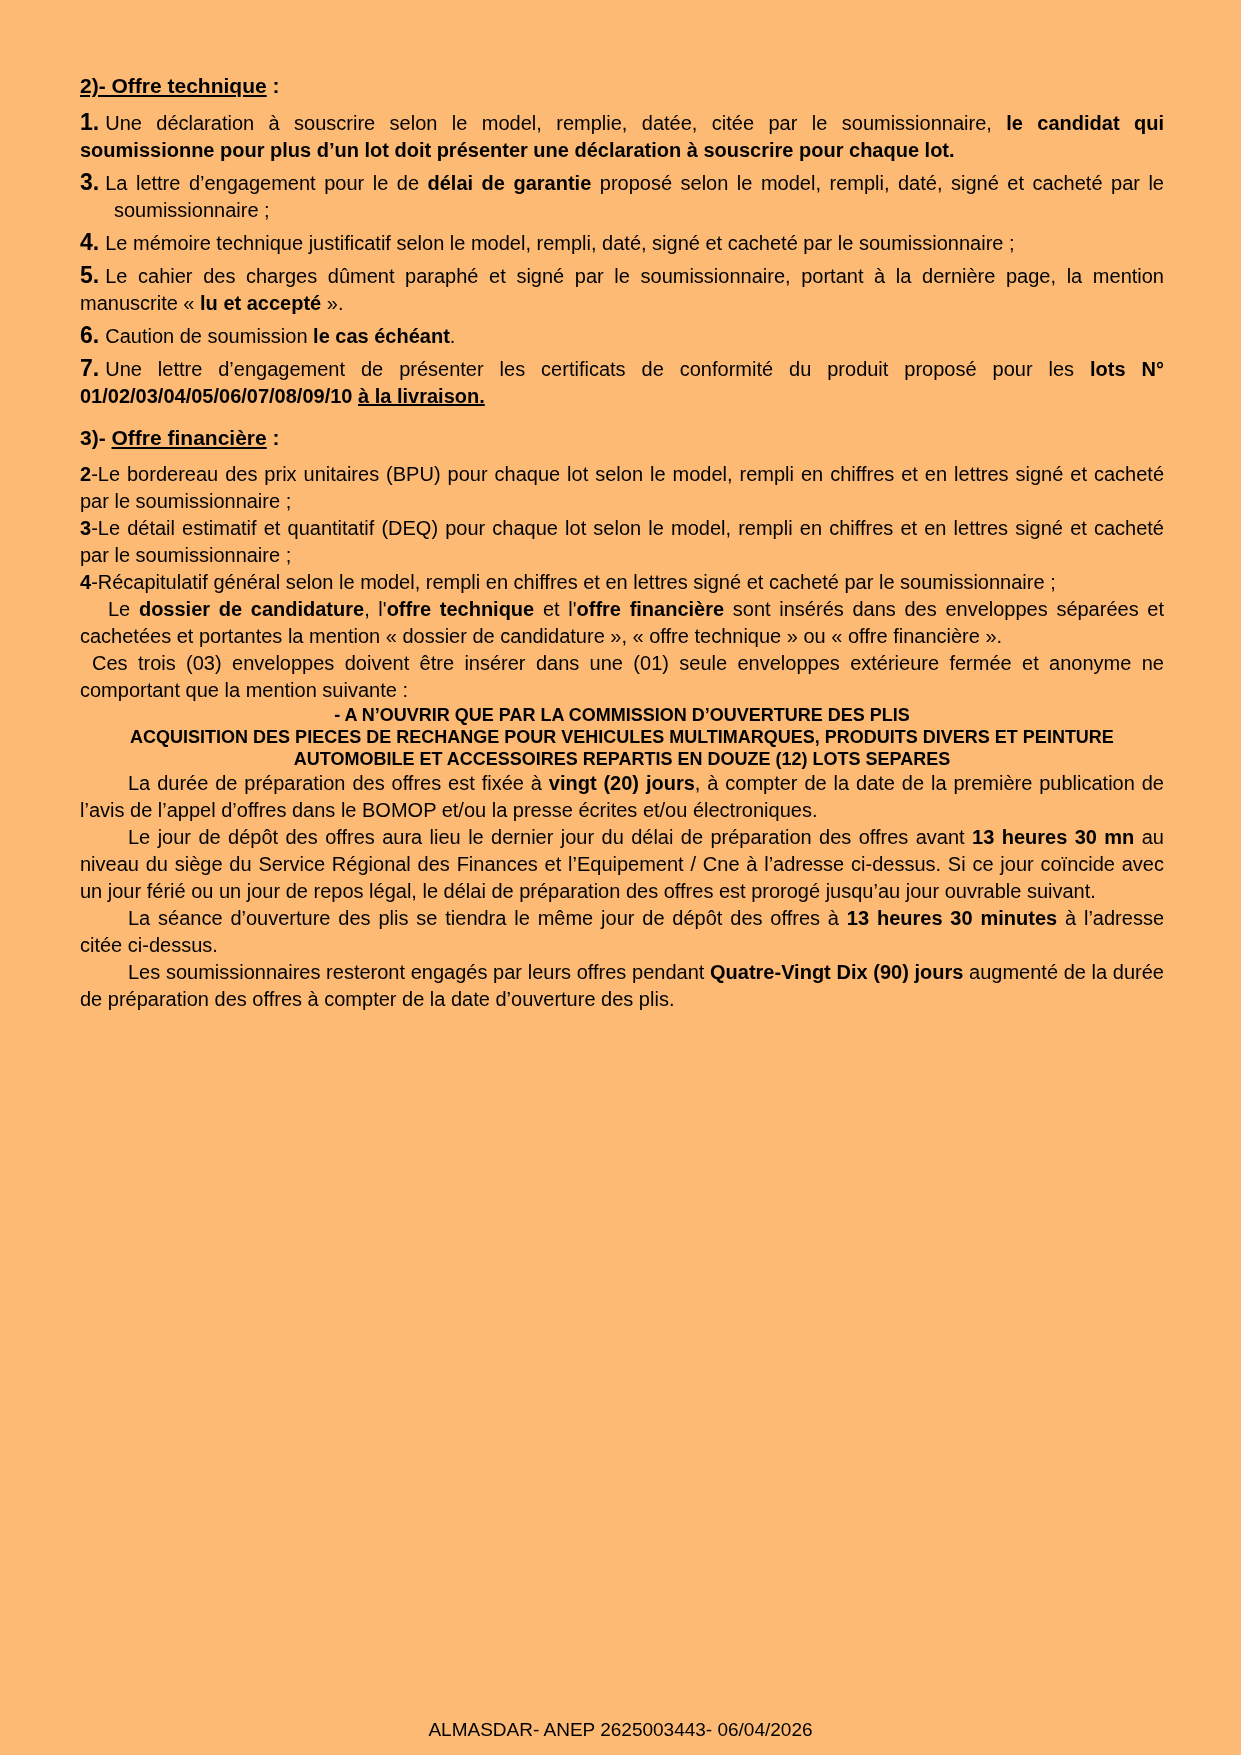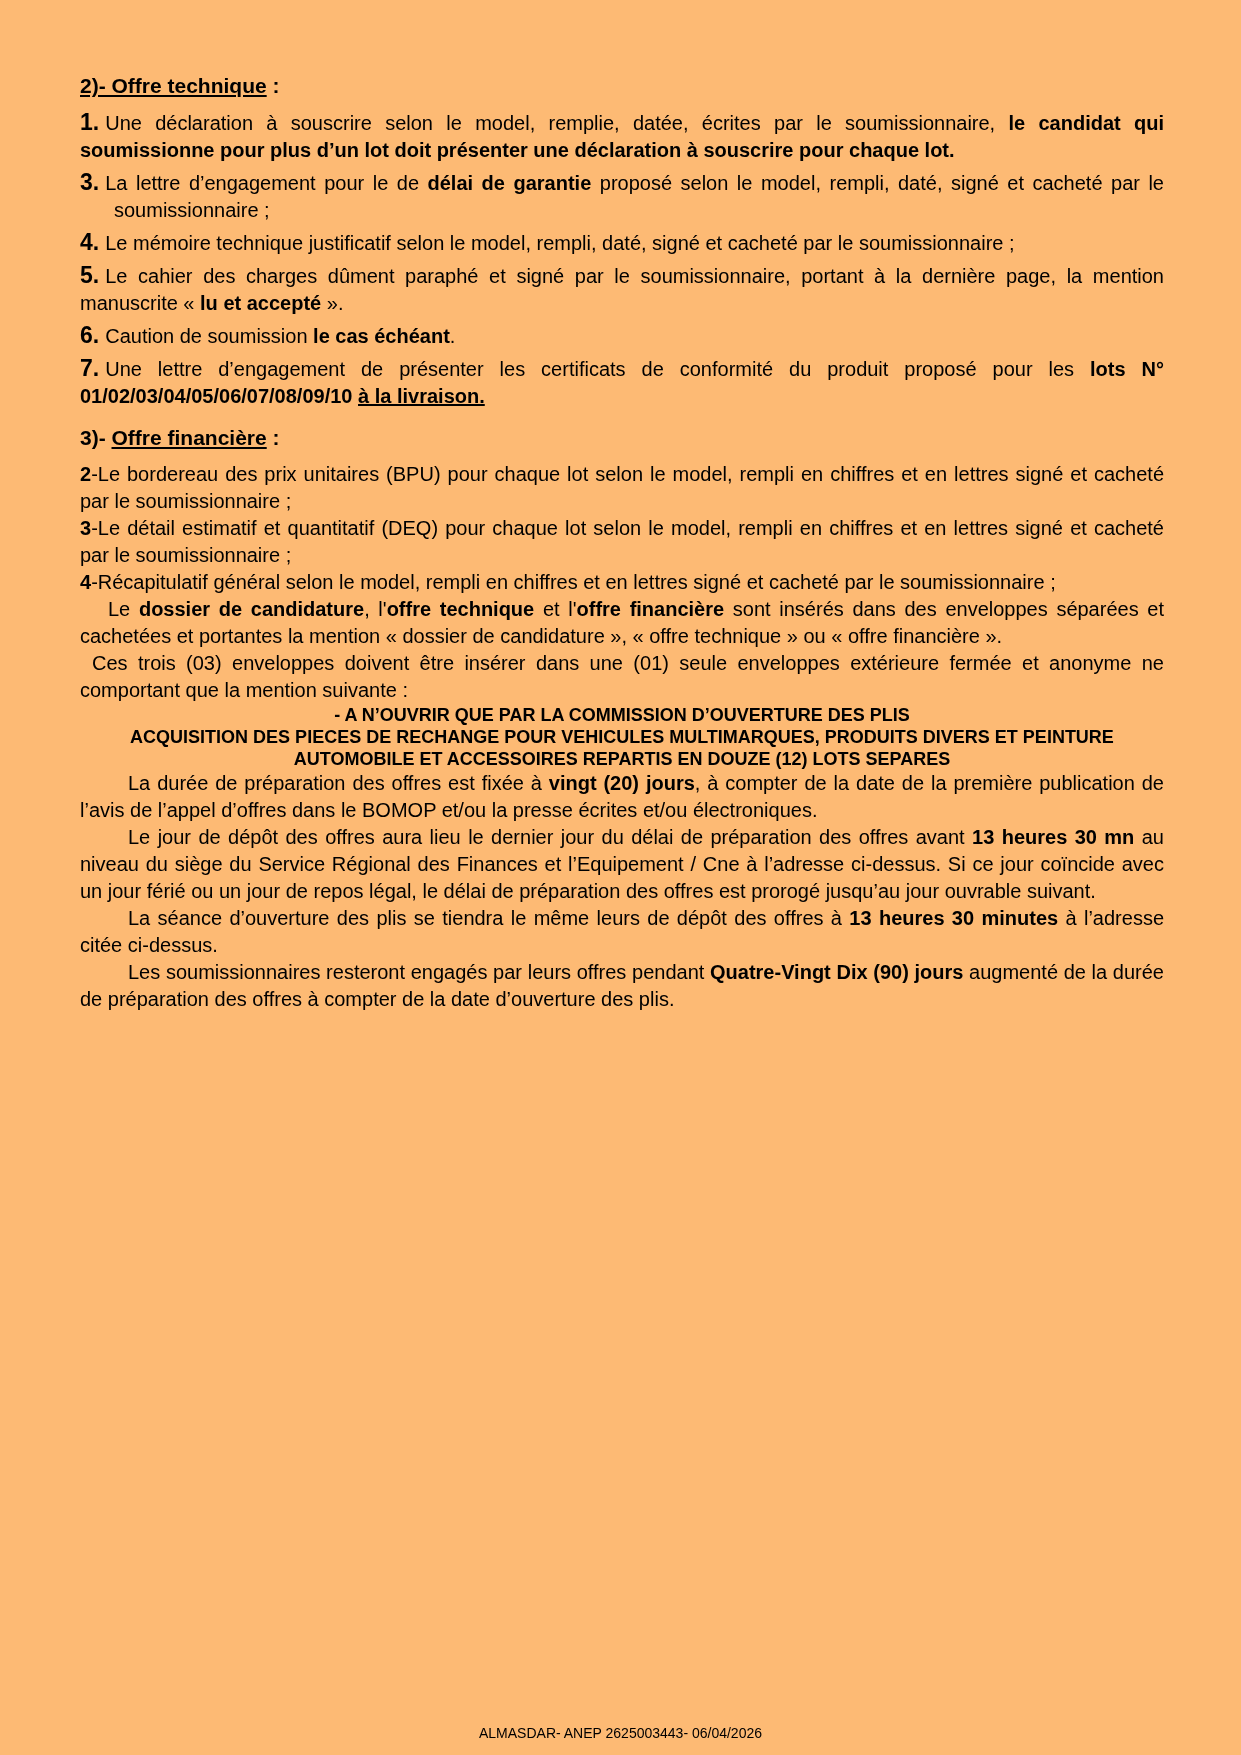--- a/index.html
+++ b/index.html
@@ -38,42 +38,42 @@
     margin: 0 !important;
   }
   .b { font-weight: bold; }
   .u { text-decoration: underline; }
   .footer {
     position: absolute;
     left: 0;
     right: 0;
     bottom: 14px;
     text-align: center;
-    font-size: 14px;
+    font-size: 19px;
   }
 </style>
 </head>
 <body>
 
 <div class="page">
   <main class="content">
       <p class="blk heading"><span class="b u">2)- Offre technique</span><span class="b"> :</span></p>
-      <p class="blk list"><span class="marker">1.</span><span>Une déclaration à souscrire selon le model, remplie, datée, écrites par le soumissionnaire, </span><span class="b">le candidat qui soumissionne pour plus d’un lot doit présenter une déclaration à souscrire pour chaque lot.</span></p>
+      <p class="blk list"><span class="marker">1.</span><span>Une déclaration à souscrire selon le model, remplie, datée, citée par le soumissionnaire, </span><span class="b">le candidat qui soumissionne pour plus d’un lot doit présenter une déclaration à souscrire pour chaque lot.</span></p>
       <p class="blk list hang"><span class="marker">3.</span><span>La lettre d’engagement pour le de </span><span class="b">délai de garantie</span><span> proposé selon le model, rempli, daté, signé et cacheté par le soumissionnaire ;</span></p>
       <p class="blk list hang"><span class="marker">4.</span><span>Le mémoire technique justificatif selon le model, rempli, daté, signé et cacheté par le soumissionnaire ;</span></p>
       <p class="blk list"><span class="marker">5.</span><span>Le cahier des charges dûment paraphé et signé par le soumissionnaire, portant à la dernière page, la mention manuscrite « </span><span class="b">lu et accepté</span><span> ».</span></p>
       <p class="blk list"><span class="marker">6.</span><span>Caution de soumission </span><span class="b">le cas échéant</span><span>.</span></p>
       <p class="blk list"><span class="marker">7.</span><span>Une lettre d’engagement de présenter les certificats de conformité du produit proposé pour les </span><span class="b">lots N° 01/02/03/04/05/06/07/08/09/10 </span><span class="b u">à la livraison.</span></p>
       <p class="blk heading"><span class="b">3)- </span><span class="b u">Offre financière</span><span class="b"> :</span></p>
       <p class="blk paragraph"><span class="b">2</span><span>-Le bordereau des prix unitaires (BPU) pour chaque lot selon le model, rempli en chiffres et en lettres signé et cacheté par le soumissionnaire ;</span></p>
       <p class="blk paragraph"><span class="b">3</span><span>-Le détail estimatif et quantitatif (DEQ) pour chaque lot selon le model, rempli en chiffres et en lettres signé et cacheté par le soumissionnaire ;</span></p>
       <p class="blk paragraph"><span class="b">4</span><span>-Récapitulatif général selon le model, rempli en chiffres et en lettres signé et cacheté par le soumissionnaire ;</span></p>
       <p class="blk paragraph" style="text-indent: 28px; margin-top: 12px;"><span>Le </span><span class="b">dossier de candidature</span><span>, l'</span><span class="b">offre technique</span><span> et l'</span><span class="b">offre financière</span><span> sont insérés dans des enveloppes séparées et cachetées et portantes la mention « dossier de candidature », « offre technique » ou « offre financière ».</span></p>
       <p class="blk paragraph" style="text-indent: 12px; margin-top: 10px;"><span>Ces trois (03) enveloppes doivent être insérer dans une (01) seule enveloppes extérieure fermée et anonyme ne comportant que la mention suivante :</span></p>
       <p class="blk center" style="margin-top: 4px;"><span class="b">- A N’OUVRIR QUE PAR LA COMMISSION D’OUVERTURE DES PLIS</span></p>
       <p class="blk center"><span class="b">ACQUISITION DES PIECES DE RECHANGE POUR VEHICULES MULTIMARQUES, PRODUITS DIVERS ET PEINTURE AUTOMOBILE ET ACCESSOIRES REPARTIS EN DOUZE (12) LOTS SEPARES</span></p>
       <p class="blk paragraph" style="text-indent: 48px; margin-top: 10px;"><span>La durée de préparation des offres est fixée à </span><span class="b">vingt (20) jours</span><span>, à compter de la date de la première publication de l’avis de l’appel d’offres dans le BOMOP et/ou la presse écrites et/ou électroniques.</span></p>
       <p class="blk paragraph" style="text-indent: 48px; margin-top: 8px;"><span>Le jour de dépôt des offres aura lieu le dernier jour du délai de préparation des offres avant </span><span class="b">13 heures 30 mn</span><span> au niveau du siège du Service Régional des Finances et l’Equipement / Cne à l’adresse ci-dessus. Si ce jour coïncide avec un jour férié ou un jour de repos légal, le délai de préparation des offres est prorogé jusqu’au jour ouvrable suivant.</span></p>
-      <p class="blk paragraph" style="text-indent: 48px; margin-top: 8px;"><span>La séance d’ouverture des plis se tiendra le même leurs de dépôt des offres à </span><span class="b">13 heures 30 minutes</span><span> à l’adresse citée ci-dessus.</span></p>
+      <p class="blk paragraph" style="text-indent: 48px; margin-top: 8px;"><span>La séance d’ouverture des plis se tiendra le même jour de dépôt des offres à </span><span class="b">13 heures 30 minutes</span><span> à l’adresse citée ci-dessus.</span></p>
       <p class="blk paragraph" style="text-indent: 48px; margin-top: 34px;"><span>Les soumissionnaires resteront engagés par leurs offres pendant </span><span class="b">Quatre-Vingt Dix (90) jours</span><span> augmenté de la durée de préparation des offres à compter de la date d’ouverture des plis.</span></p>
     </main>
   <div class="footer">ALMASDAR- ANEP 2625003443- 06/04/2026</div>
 </div>
 
 </body></html>

